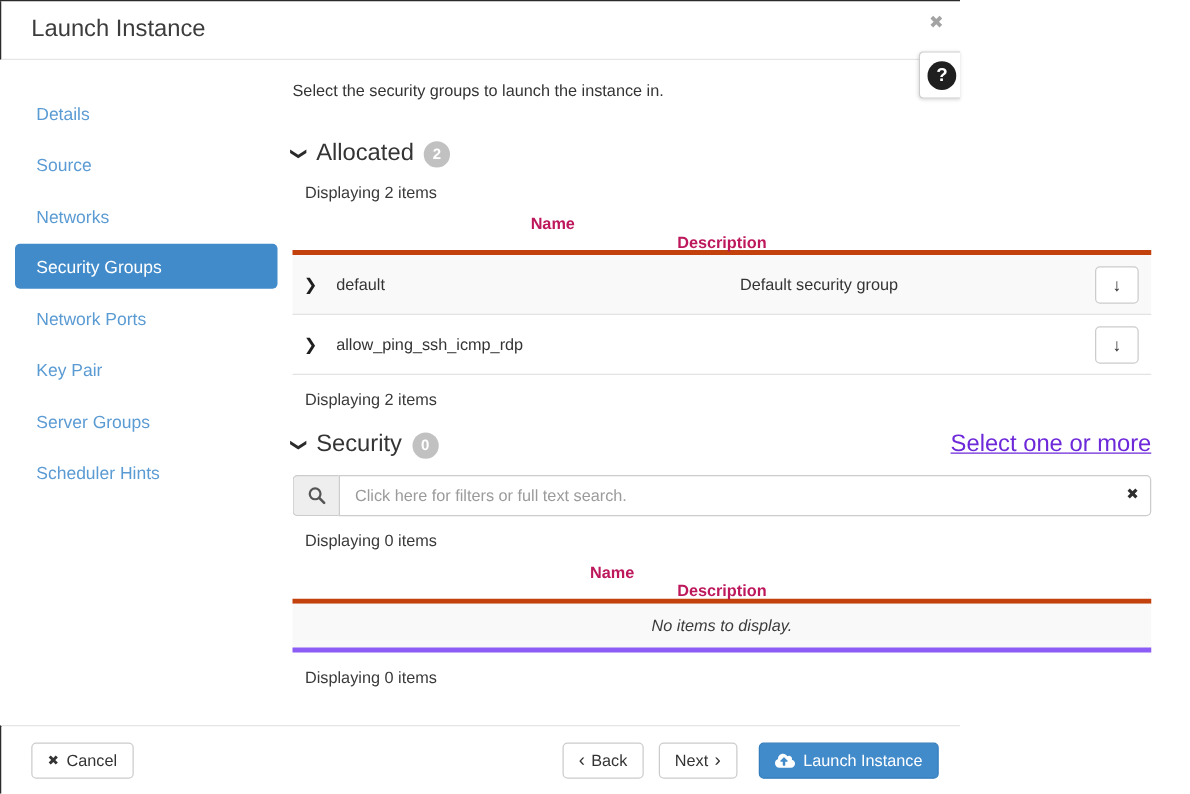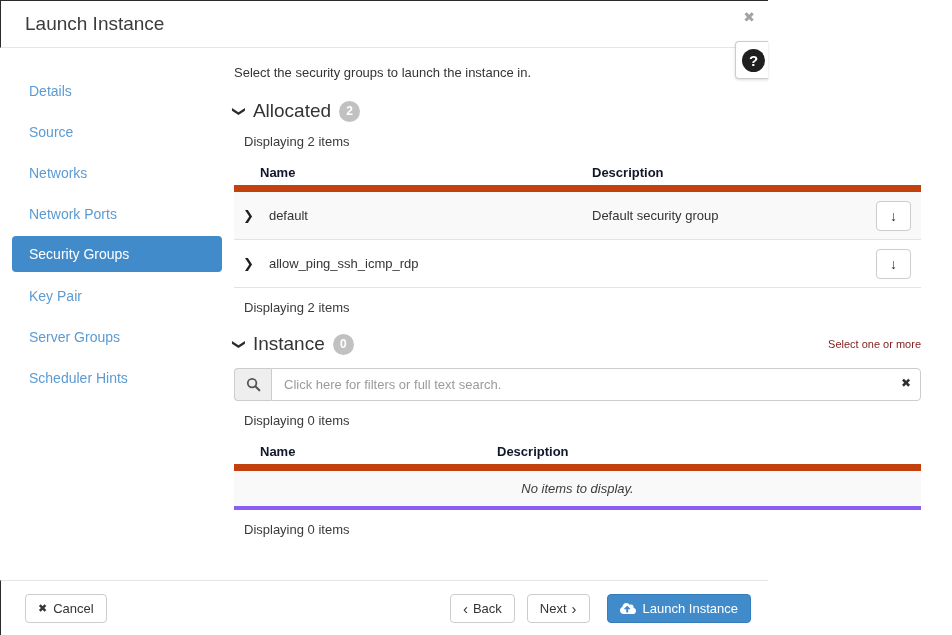--- a/index.html
+++ b/index.html
@@ -37,41 +37,41 @@
   .modal-body { display: flex; height: 533px; }
   .sidebar { width: 234px; padding: 22px 0 0 12px; flex: none; }
   .side-item {
     width: 210px; height: 41px; display: flex; align-items: center;
     padding-left: 17px; font-size: 14px; color: #5b9bd3;
     border-radius: 4px; cursor: pointer;
   }
   .side-item.active { background: #428bca; color: #fff; height: 36px; margin: 2px 0 3px 0; }
 
   .content { width: 687px; padding-top: 17px; flex: none; }
-  .intro { font-size: 13px; color: #343434; margin-bottom: 20px; }
+  .intro { font-size: 13px; color: #343434; margin-bottom: 32px; }
 
   
   .section-head { display: flex; align-items: center; margin-top: 6px; }
   .chev-down {
     display: inline-block; transform: rotate(90deg);
     font-size: 13px; font-weight: 700; color: #2b2b2b; margin-right: 8px;
   }
   .section-title { font-size: 19px; font-weight: 400; color: #343434; }
   .badge {
     width: 21px; height: 21px; border-radius: 50%; background: #c1c1c1;
     color: #fff; font-size: 12px; font-weight: 700; text-align: center;
     line-height: 21px; margin-left: 8px;
   }
-  .head-hint { margin-left: auto; font-size: 11px; color: #7f1d1d; }
+  .head-hint { margin-left: auto; font-size: 19px; color: #6d28d9; text-decoration: underline; }
   .displaying { font-size: 13px; color: #3a3a3a; margin: 12px 0 10px 10px; }
 
   
   .tbl { width: 100%; }
   .trow { display: flex; align-items: center; }
-  .thead { height: 33px; border-bottom: 7px solid #c2410c; font-weight: 700; font-size: 13px; color: #0f172a; }
+  .thead { height: 33px; border-bottom: 4px solid #c2410c; font-weight: 700; font-size: 13px; color: #be185d; flex-direction: column; }
   .col-name { width: 358px; flex: none; display: flex; align-items: center; }
   .t2 .col-name { width: 263px; }
   .thead .col-name { padding-left: 26px; }
   .col-desc { flex: 1; font-size: 13px; }
   .col-action { width: 46px; flex: none; display: flex; justify-content: flex-end; }
   .drow { height: 48px; border-bottom: 1px solid #e3e3e3; font-size: 13px; color: #343434; padding-right: 10px; }
   .drow.striped { background: #f9f9f9; }
   .row-chev { font-size: 13px; font-weight: 700; color: #1f1f1f; padding-left: 9px; cursor: pointer; }
   .row-name { margin-left: 15px; }
   .arrow-btn {
@@ -141,25 +141,25 @@
     <div class="sidebar">
       <div class="side-item">
           <span>Details</span>
         </div>
       <div class="side-item">
           <span>Source</span>
         </div>
       <div class="side-item">
           <span>Networks</span>
         </div>
-      <div class="side-item">
-          <span>Network Ports</span>
-        </div>
       <div class="side-item active">
           <span>Security Groups</span>
+        </div>
+      <div class="side-item">
+          <span>Network Ports</span>
         </div>
       <div class="side-item">
           <span>Key Pair</span>
         </div>
       <div class="side-item">
           <span>Server Groups</span>
         </div>
       <div class="side-item">
           <span>Scheduler Hints</span>
         </div>
@@ -203,21 +203,21 @@
             <div class="arrow-btn">
                 <span>↓</span>
               </div>
           </div>
         </div>
       </div>
       <div class="displaying">Displaying 2 items</div>
 
       <div class="section-head" style="margin-top:18px;">
         <span class="chev-down">❯</span>
-        <span class="section-title">Instance</span>
+        <span class="section-title">Security</span>
         <span class="badge">0</span>
         <span class="head-hint">Select one or more</span>
       </div>
 
       <div class="search-bar">
         <div class="search-addon">
           <svg width="15" height="15" viewBox="0 0 16 16">
             <circle cx="6.5" cy="6.5" r="4.6" fill="none" stroke="#555" stroke-width="1.9"></circle>
             <line x1="10.2" y1="10.2" x2="14.2" y2="14.2" stroke="#555" stroke-width="2.2" stroke-linecap="round"></line>
           </svg>

